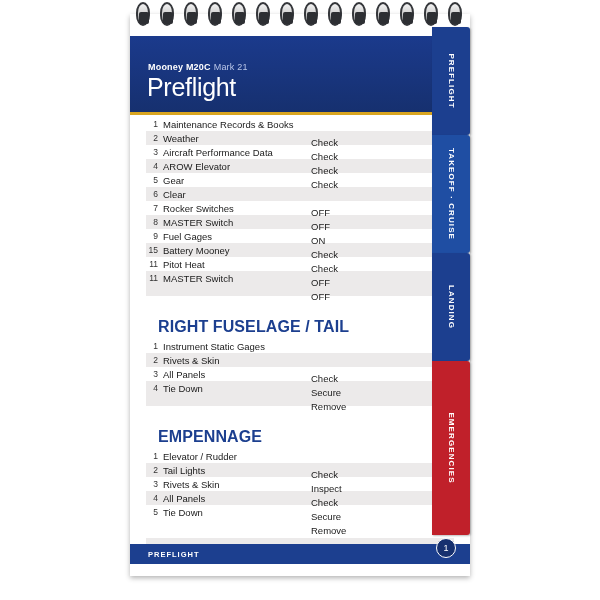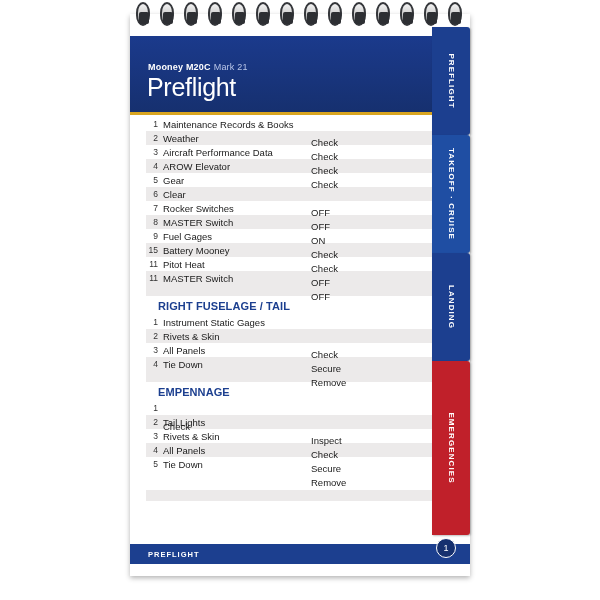--- a/index.html
+++ b/index.html
@@ -140,23 +140,23 @@
     left: 0;
     top: 103px;
     width: 340px;
     height: 430px;
     padding: 0 16px;
     box-sizing: border-box;
   }
 
   .section-title {
     color: #1c3f8f;
-    font-size: 11px;
+    font-size: 16px;
     font-weight: bold;
-    margin: 4px 0 3px 12px;
+    margin: 22px 0 3px 12px;
     letter-spacing: 0.1px;
   }
   .spacer-row {
     height: 11px;
     background: #eceaea;
     margin-bottom: 2px;
   }
   .spacer-row.plain { background: #ffffff; }
 
   .row {
@@ -311,20 +311,21 @@
         </div>
         <div class="row alt">
           <div class="num">4</div>
           <div class="item">Tie Down</div>
           <div class="action">Remove</div>
         </div>
         <div class="spacer-row"></div>
         <div class="section-title">EMPENNAGE</div>
         <div class="row">
           <div class="num">1</div>
+          <div class="item">Elevator / Rudder</div>
           <div class="action">Check</div>
         </div>
         <div class="row alt">
           <div class="num">2</div>
           <div class="item">Tail Lights</div>
           <div class="action">Inspect</div>
         </div>
         <div class="row">
           <div class="num">3</div>
           <div class="item">Rivets &amp; Skin</div>

